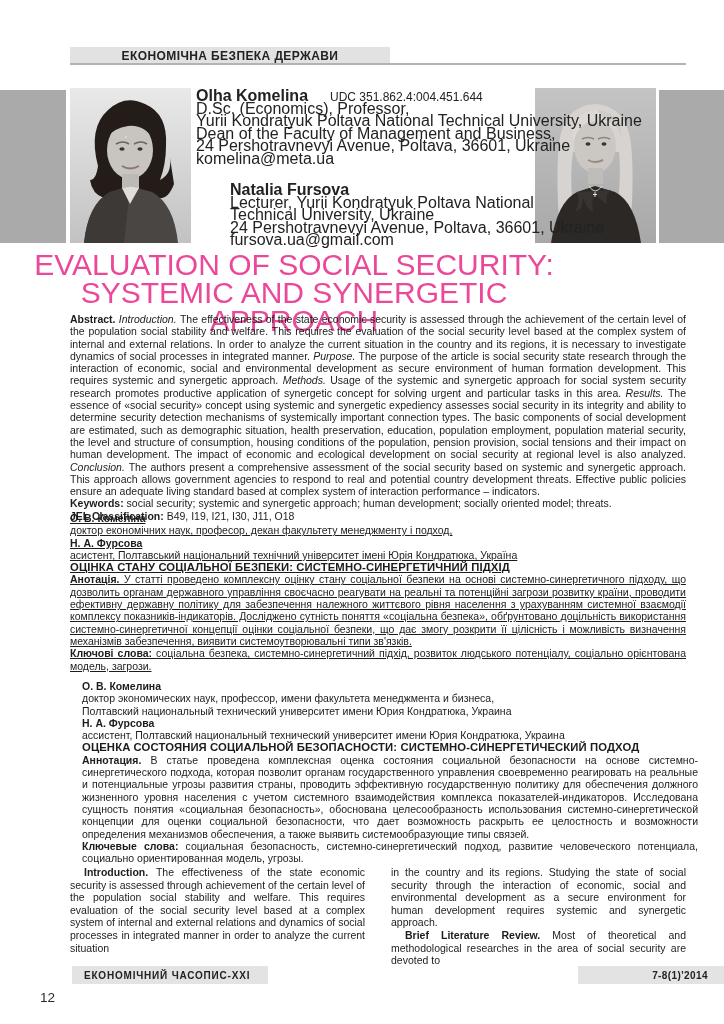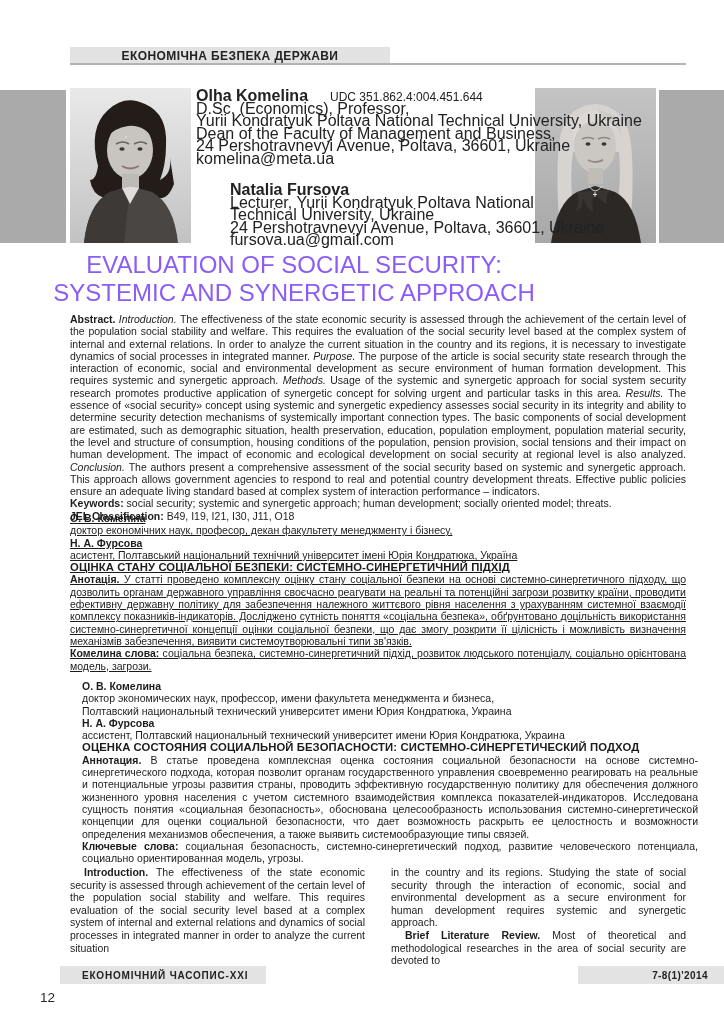--- a/index.html
+++ b/index.html
@@ -26,38 +26,38 @@
   .photo svg{display:block;width:100%;height:100%;}
   
   .author-block{position:absolute;font-size:16px;line-height:12.6px;color:#222;}
   .author-block .ln{white-space:nowrap;}
   #komelina-block{left:196px;top:90px;width:300px;text-align:left;}
   #fursova-block{left:230px;top:184px;width:300px;text-align:left;}
   .author-name{font-weight:bold;}
   .udc{position:absolute;left:330px;top:90px;width:202px;text-align:left;font-size:12px;color:#222;}
   
   .title{position:absolute;left:0;top:251px;width:588px;text-align:center;
-    font-size:24px;line-height:28px;color:#8b5cf6;letter-spacing:0;}
+    font-size:30px;line-height:28px;color:#ec4899;letter-spacing:0;}
   
   .tblock{position:absolute;left:70px;width:616px;font-size:10.5px;line-height:12.3px;text-align:justify;color:#1c1c1c;}
   #abstract-block{top:313px;}
   #uk-block{top:512px;text-decoration:underline;}
   #ru-block{top:680px;margin-left:12px;}
   .seg-b{font-weight:bold;}
   .seg-i{font-style:italic;}
   .lang-heading{font-weight:bold;font-size:11.3px;letter-spacing:.1px;text-align:left;}
   .plainline{text-align:left;}
   
   .columns{position:absolute;left:70px;top:866px;width:616px;display:flex;gap:26px;}
   .col{width:50%;font-size:10.5px;line-height:12.6px;text-align:justify;}
   .col p{margin:0;text-indent:14px;}
   
   .footer-box{position:absolute;top:966px;height:18px;background:#e3e3e3;
     display:flex;align-items:center;font-size:10px;font-weight:bold;letter-spacing:.8px;color:#222;}
-  .footer-box.left{left:60px;width:184px;padding-left:22px;}
+  .footer-box.left{left:72px;width:184px;padding-left:12px;}
   .footer-box.right{left:578px;width:108px;justify-content:center;letter-spacing:.4px;padding-left:48px;}
   .page-number{position:absolute;left:40px;top:990px;font-size:13.5px;color:#2a2a2a;}
 </style>
 </head>
 <body>
 
 <div class="page">
 
   <div class="header-bar">
     <span>ЕКОНОМІЧНА БЕЗПЕКА ДЕРЖАВИ</span>
@@ -162,29 +162,29 @@
 
   <div class="tblock" id="abstract-block">
     <div><span class="seg-b">Abstract. </span><span class="seg-i">Introduction. </span><span class="seg-n">The effectiveness of the state economic security is assessed through the achievement of the certain level of the population social stability and welfare. This requires the evaluation of the social security level based at the complex system of internal and external relations. In order to analyze the current situation in the country and its regions, it is necessary to investigate dynamics of social processes in integrated manner. </span><span class="seg-i">Purpose. </span><span class="seg-n">The purpose of the article is social security state research through the interaction of economic, social and environmental development as secure environment of human formation development. This requires systemic and synergetic approach. </span><span class="seg-i">Methods. </span><span class="seg-n">Usage of the systemic and synergetic approach for social system security research promotes productive application of synergetic concept for solving urgent and particular tasks in this area. </span><span class="seg-i">Results. </span><span class="seg-n">The essence of «social security» concept using systemic and synergetic expediency assesses social security in its integrity and ability to determine security detection mechanisms of systemically important connection types. The basic components of social development are estimated, such as demographic situation, health preservation, education, population employment, population material security, the level and structure of consumption, housing conditions of the population, pension provision, social tensions and their impact on human development. The impact of economic and ecological development on social security at regional level is also analyzed. </span><span class="seg-i">Conclusion. </span><span class="seg-n">The authors present a comprehensive assessment of the social security based on systemic and synergetic approach. This approach allows government agencies to respond to real and potential country development threats. Effective public policies ensure an adequate living standard based at complex system of interaction performance – indicators.</span></div>
     <div><span class="seg-b">Keywords: </span><span class="seg-n">social security; systemic and synergetic approach; human development; socially oriented model; threats.</span></div>
     <div class="plainline"><span class="seg-b">JEL Classification: </span><span class="seg-n">B49, I19, I21, I30, J11, O18</span></div>
   </div>
 
   <div class="tblock" id="uk-block">
     <div class="author-name plainline">О. В. Комеліна</div>
     <div class="plainline">
-        <div class="ln">доктор економічних наук, професор, декан факультету менеджменту і бізнесу,</div>
+        <div class="ln">доктор економічних наук, професор, декан факультету менеджменту і подход,</div>
       </div>
     <div class="author-name plainline">Н. А. Фурсова</div>
     <div class="plainline">
         <div class="ln">асистент, Полтавський національний технічний університет імені Юрія Кондратюка, Україна</div>
       </div>
     <div class="lang-heading">ОЦІНКА СТАНУ СОЦІАЛЬНОЇ БЕЗПЕКИ: СИСТЕМНО-СИНЕРГЕТИЧНИЙ ПІДХІД</div>
     <div><span class="seg-b">Анотація. </span><span class="seg-n">У статті проведено комплексну оцінку стану соціальної безпеки на основі системно-синергетичного підходу, що дозволить органам державного управління своєчасно реагувати на реальні та потенційні загрози розвитку країни, проводити ефективну державну політику для забезпечення належного життєвого рівня населення з урахуванням системної взаємодії комплексу показників-індикаторів. Досліджено сутність поняття «соціальна безпека», обґрунтовано доцільність використання системно-синергетичної концепції оцінки соціальної безпеки, що дає змогу розкрити її цілісність і можливість визначення механізмів забезпечення, виявити системоутворювальні типи зв'язків.</span></div>
-    <div><span class="seg-b">Комелина слова: </span><span class="seg-n">соціальна безпека, системно-синергетичний підхід, розвиток людського потенціалу, соціально орієнтована модель, загрози.</span></div>
+    <div><span class="seg-b">Ключові слова: </span><span class="seg-n">соціальна безпека, системно-синергетичний підхід, розвиток людського потенціалу, соціально орієнтована модель, загрози.</span></div>
   </div>
 
   <div class="tblock" id="ru-block">
     <div class="author-name plainline">О. В. Комелина</div>
     <div class="plainline">
         <div class="ln">доктор экономических наук, профессор, имени факультета менеджмента и бизнеса,</div>
         <div class="ln">Полтавский национальный технический университет имени Юрия Кондратюка, Украина</div>
       </div>
     <div class="author-name plainline">Н. А. Фурсова</div>
     <div class="plainline">

